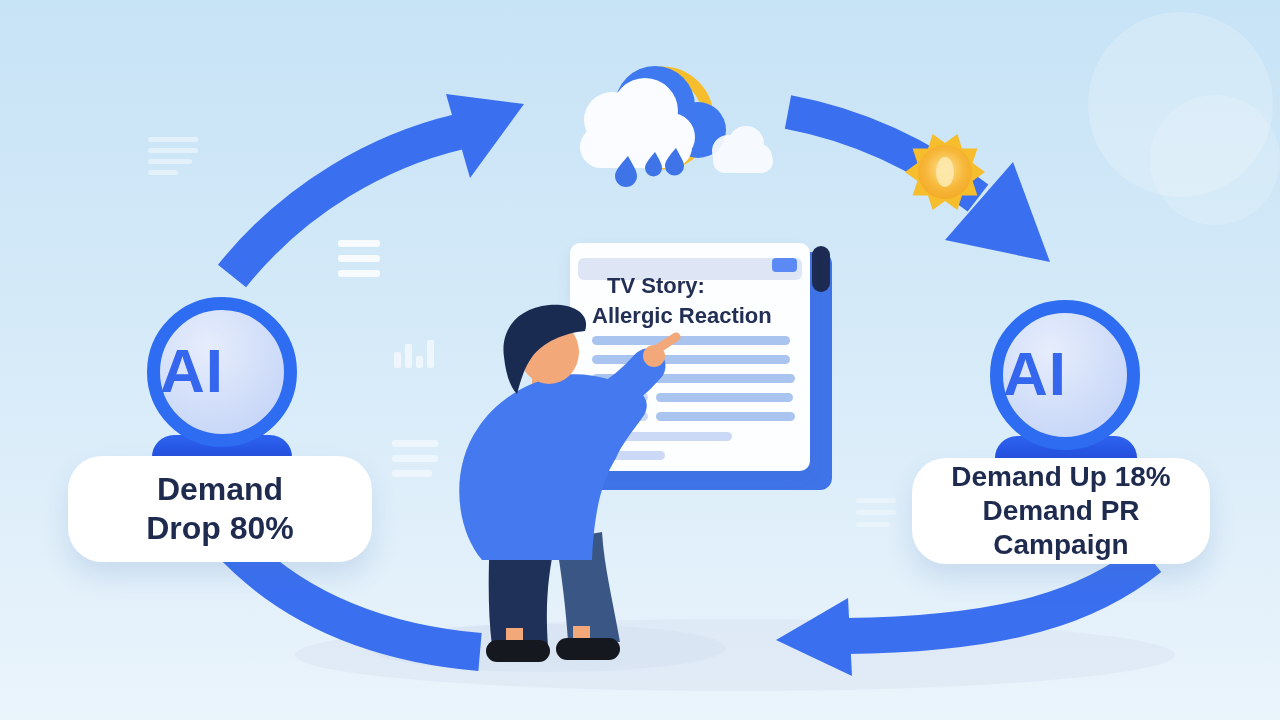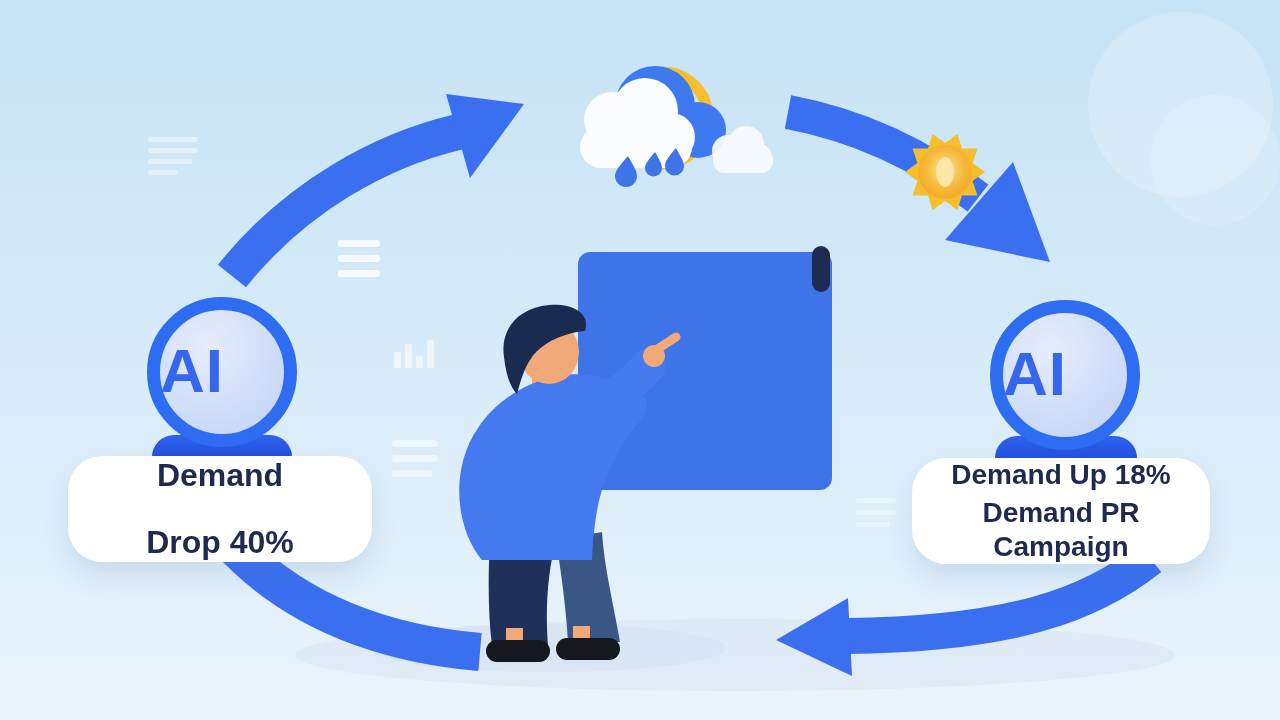--- a/index.html
+++ b/index.html
@@ -46,21 +46,21 @@
   .ai-circle{position:absolute;z-index:6;border-radius:50%;box-sizing:border-box;
     border:13px solid var(--badge-ring);
     background:radial-gradient(circle at 38% 30%,var(--badge-fill-light) 0%,var(--badge-fill) 75%);
     display:flex;align-items:center;}
   .ai-label{font-size:62px;font-weight:800;color:var(--badge-text);letter-spacing:1px;
     transform:translateY(-2px);}
 
   
   .stat-card{position:absolute;z-index:7;background:var(--card-bg);border-radius:34px;
     box-shadow:0 14px 26px rgba(70,110,180,.16);
-    display:flex;flex-direction:column;align-items:center;justify-content:space-between;
+    display:flex;flex-direction:column;align-items:center;justify-content:center;
     color:var(--card-text);font-weight:800;text-align:center;}
   .stat-card .l{line-height:1.22;}
 
   
   .doc-edge{position:absolute;z-index:3;background:var(--doc-edge);border-radius:12px;}
   .doc-clip{position:absolute;z-index:3;background:var(--doc-clip);border-radius:9px;}
   .doc-panel{position:absolute;z-index:3;background:var(--doc-bg);border-radius:10px;
     box-shadow:0 6px 14px rgba(80,110,170,.10);}
   .doc-header{position:absolute;background:var(--doc-header);border-radius:6px;}
   .doc-button{position:absolute;background:var(--doc-button);border-radius:4px;}
@@ -168,20 +168,39 @@
       <radialGradient id="sunGrad" cx="50%" cy="45%" r="65%">
         <stop offset="0%" stop-color="#fde396"></stop>
         <stop offset="55%" stop-color="#f7b83a"></stop>
         <stop offset="100%" stop-color="#f2a41f"></stop>
       </radialGradient>
     </defs>
   </svg>
 
   <div class="doc-edge abs" style="left:578px;top:252px;width:254px;height:238px;"></div>
   <div class="doc-clip abs" style="left:812px;top:246px;width:18px;height:46px;"></div>
+  <div class="doc-panel abs" style="left:570px;top:243px;width:240px;height:228px;">
+    <div class="doc-header" style="left:8px;top:15px;width:224px;height:22px;"></div>
+    <div class="doc-button" style="left:202px;top:15px;width:25px;height:14px;"></div>
+    <div class="doc-title">
+      <div class="t1">TV Story:</div>
+      <div class="t2">Allergic Reaction</div>
+    </div>
+    <div>
+      <div class="text-line" style="left:22px;top:93px;width:198px;"></div>
+      <div class="text-line" style="left:22px;top:112px;width:198px;"></div>
+      <div class="text-line" style="left:22px;top:131px;width:203px;"></div>
+      <div class="text-line light" style="left:22px;top:150px;width:56px;"></div>
+      <div class="text-line" style="left:86px;top:150px;width:137px;"></div>
+      <div class="text-line light" style="left:22px;top:169px;width:56px;"></div>
+      <div class="text-line" style="left:86px;top:169px;width:139px;"></div>
+      <div class="text-line light" style="left:22px;top:189px;width:140px;"></div>
+      <div class="text-line light" style="left:22px;top:208px;width:73px;"></div>
+    </div>
+  </div>
 
   <svg class="layer" style="z-index:4" viewBox="0 0 1280 720">
     <g>
       <path class="pants-front" d="M 490 538 C 488 576 488 614 492 646 L 548 646 C 545 606 548 572 556 540 Z"></path>
       <path class="pants-back" d="M 556 540 C 562 578 566 610 568 642 L 620 642 C 613 602 604 566 602 532 Z"></path>
       <rect class="skin" x="506" y="628" width="17" height="16"></rect>
       <rect class="skin" x="573" y="626" width="17" height="16"></rect>
       <rect class="shoe" x="486" y="640" width="64" height="22" rx="11"></rect>
       <rect class="shoe" x="556" y="638" width="64" height="22" rx="11"></rect>
     </g>
@@ -198,21 +217,21 @@
     </g>
   </svg>
 
   <div class="ai-pedestal abs" style="left:152px;top:435px;width:140px;height:44px;"></div>
   <div class="ai-circle abs" style="left:147px;top:297px;width:150px;height:150px;">
     <div class="ai-label">AI</div>
   </div>
 
   <div class="stat-card" style="left:68px;top:456px;width:304px;height:106px;font-size:32px;">
     <div class="l">Demand</div>
-    <div class="l">Drop 40%</div>
+    <div class="l">Drop 80%</div>
   </div>
 
   <div class="ai-pedestal abs" style="left:995px;top:436px;width:142px;height:44px;"></div>
   <div class="ai-circle abs" style="left:990px;top:300px;width:150px;height:150px;">
     <div class="ai-label">AI</div>
   </div>
 
   <div class="stat-card" style="left:912px;top:458px;width:298px;height:106px;font-size:28px;">
     <div class="l">Demand Up 18%</div>
     <div class="l">Demand PR Campaign</div>

